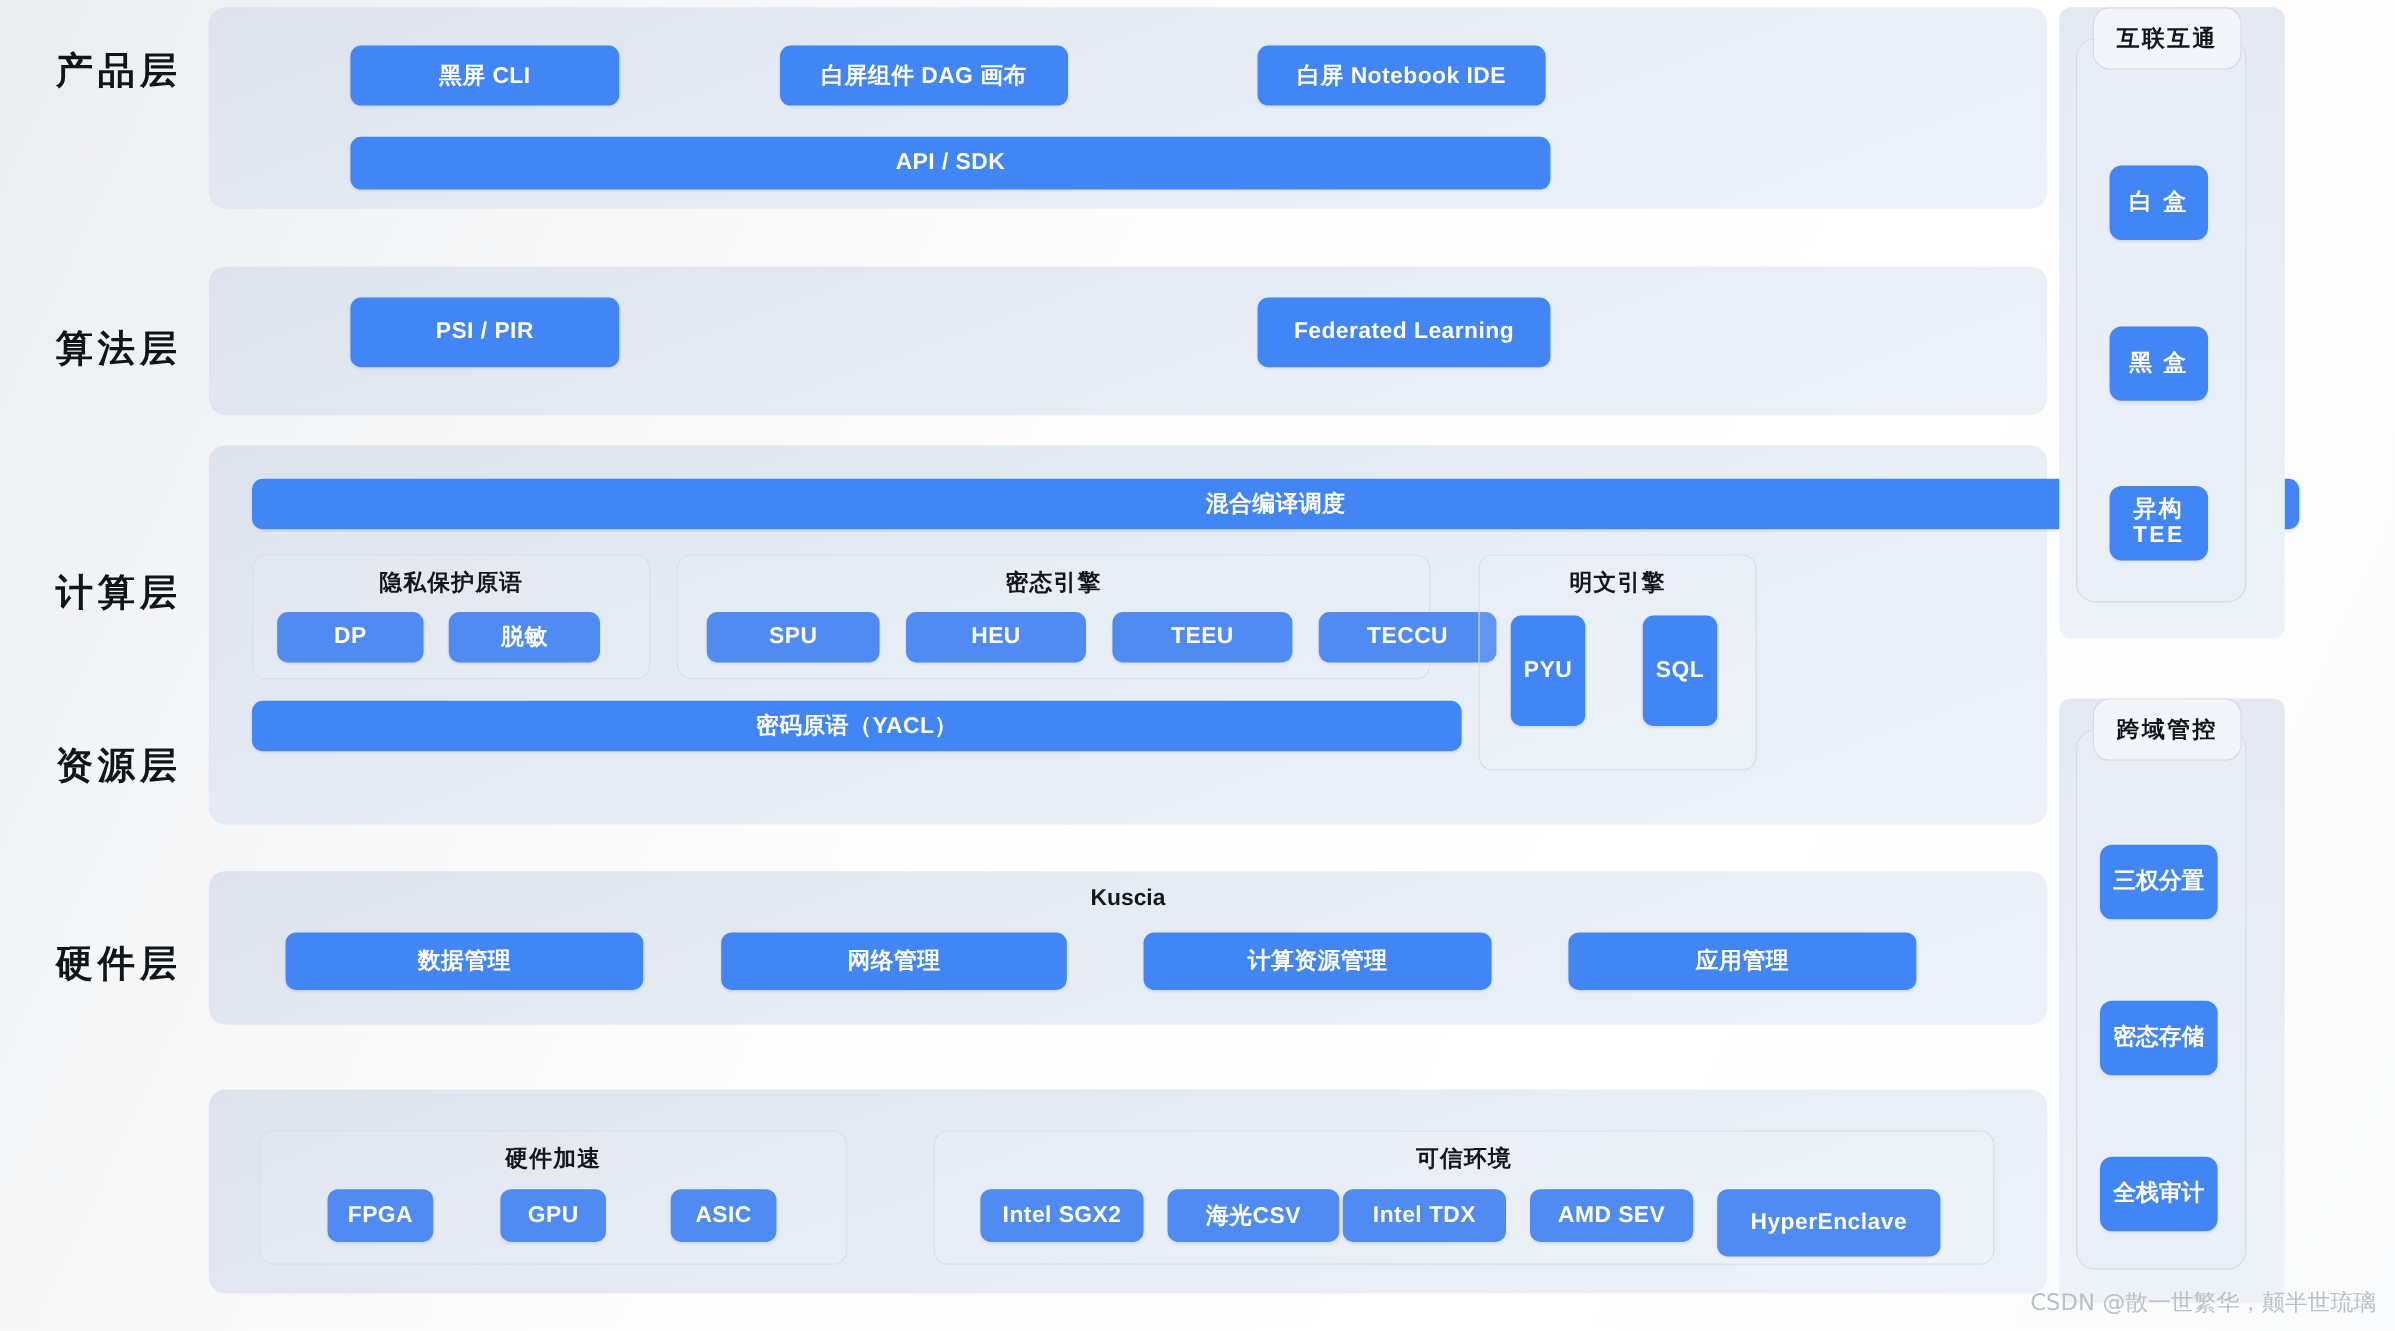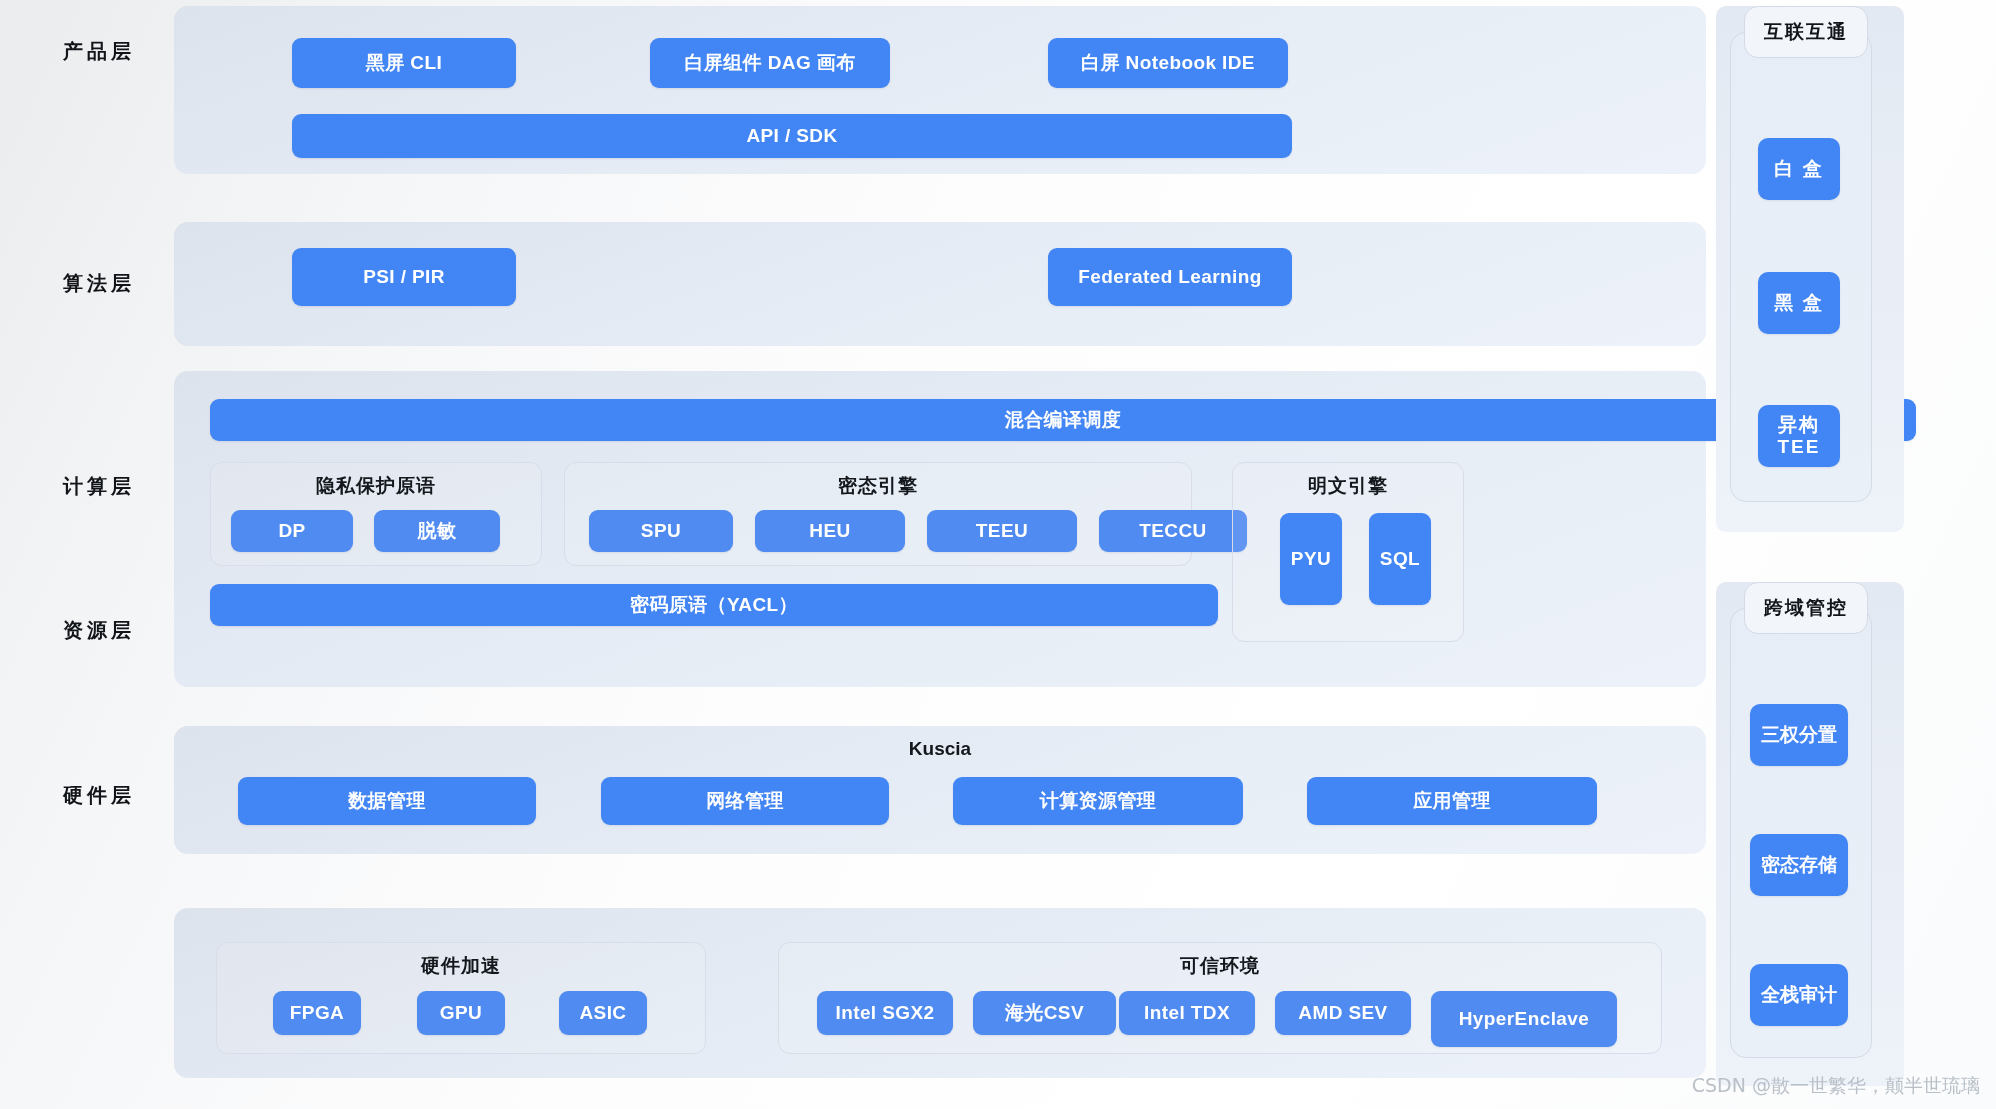--- a/index.html
+++ b/index.html
@@ -18,21 +18,21 @@
     height: 1109px;
     background: linear-gradient(115deg, #ebeced 0%, #f5f6f7 18%, #fdfdfe 42%, #ffffff 70%, #fafbfc 100%);
   }
 
   
   .layer-label {
     position: absolute;
     left: 24px;
     width: 150px;
     text-align: center;
-    font-size: 20px;
+    font-size: 31px;
     font-weight: bold;
     color: #111418;
     letter-spacing: 4px;
     white-space: nowrap;
   }
 
   
   .layer-panel {
     position: absolute;
     left: 174px;
@@ -186,21 +186,21 @@
     <div class="group-box" style="left:390px;top:91px;width:628px;height:104px;">
       <div class="group-title">密态引擎</div>
       <div class="btn lt" style="position:absolute;left:24px;top:47px;width:144px;height:42px;">SPU</div>
       <div class="btn lt" style="position:absolute;left:190px;top:47px;width:150px;height:42px;">HEU</div>
       <div class="btn lt" style="position:absolute;left:362px;top:47px;width:150px;height:42px;">TEEU</div>
       <div class="btn lt" style="position:absolute;left:534px;top:47px;width:148px;height:42px;">TECCU</div>
     </div>
 
     <div class="group-box" style="left:1058px;top:91px;width:232px;height:180px;">
       <div class="group-title">明文引擎</div>
-      <div class="btn" style="position:absolute;left:47px;top:50px;width:62px;height:92px;">PYU</div>
+      <div class="btn" style="position:absolute;left:26px;top:50px;width:62px;height:92px;">PYU</div>
       <div class="btn" style="position:absolute;left:136px;top:50px;width:62px;height:92px;">SQL</div>
     </div>
 
     <div class="btn" style="position:absolute;left:36px;top:213px;width:1008px;height:42px;">密码原语（YACL）</div>
   </div>
 
   <div class="layer-label" style="top:617px;">资源层</div>
   <div class="layer-panel" style="top:726px;height:128px;">
     <div class="bar-title">Kuscia</div>
     <div class="btn" style="position:absolute;left:64px;top:51px;width:298px;height:48px;">数据管理</div>

